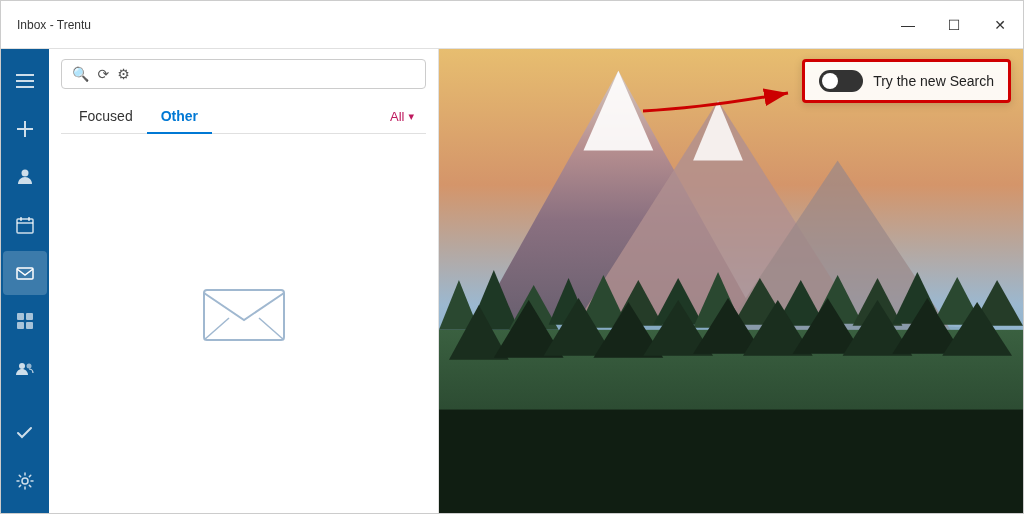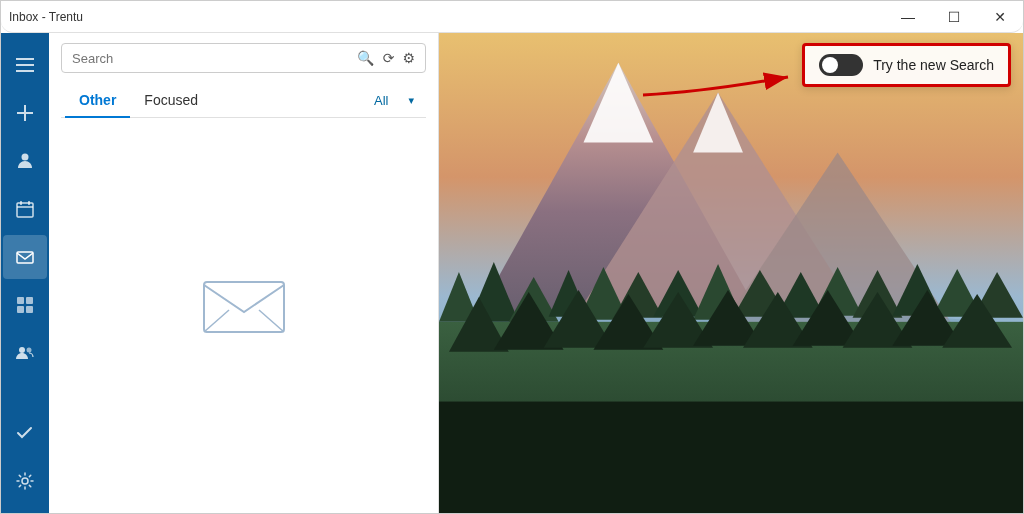--- a/index.html
+++ b/index.html
@@ -15,29 +15,28 @@
       width: 1024px;
       height: 514px;
       display: flex;
       flex-direction: column;
       border: 1px solid #ccc;
       background: #fff;
     }
 
     
     .title-bar {
-      height: 32px;
+      height: 48px;
       background: #fff;
       display: flex;
       align-items: center;
       justify-content: space-between;
-      padding: 0 0 0 8px;
+      padding: 0 0 0 16px;
       border-bottom: 1px solid #e0e0e0;
       flex-shrink: 0;
-      border-radius: 12px;
     }
     .title-bar-title {
       font-size: 12px;
       color: #333;
       font-weight: 400;
     }
     .title-bar-controls {
       display: flex;
       align-items: center;
       height: 100%;
@@ -154,23 +153,23 @@
       top: 1px;
     }
     .tab.active {
       color: #0078d4;
       border-bottom: 2px solid #0078d4;
       font-weight: 600;
     }
     .tab-filter {
       display: flex;
       align-items: center;
-      gap: 20px;
+      gap: 4px;
       font-size: 13px;
-      color: #0369a1;
+      color: #be185d;
       cursor: pointer;
       padding: 4px 8px;
     }
     .tab-filter-arrow { font-size: 11px; }
 
     .email-empty {
       flex: 1;
       display: flex;
       flex-direction: column;
       align-items: center;
@@ -353,32 +352,31 @@
             <circle cx="9" cy="9" r="3" fill="none" stroke="currentColor" stroke-width="1.5"></circle>
             <path d="M9 1v2M9 15v2M1 9h2M15 9h2M3.22 3.22l1.42 1.42M13.36 13.36l1.42 1.42M3.22 14.78l1.42-1.42M13.36 4.64l1.42-1.42" stroke="currentColor" stroke-width="1.5" stroke-linecap="round"></path>
           </svg>
       </div>
     </div>
 
     <div class="email-panel">
       <div class="email-panel-header">
 
         <div class="search-bar">
-          <input type="text" placeholder="Search" style="">
           <div class="search-bar-icons">
             <span class="search-bar-icon">🔍</span>
             <span class="search-bar-icon">⟳</span>
             <span class="search-bar-icon">⚙</span>
           </div>
         </div>
 
         <div class="tabs-row">
           <div class="tabs">
+            <div class="tab">Focused</div>
             <div class="tab active">Other</div>
-            <div class="tab">Focused</div>
           </div>
           <div class="tab-filter">
             <span>All</span>
             <span class="tab-filter-arrow">▾</span>
           </div>
         </div>
       </div>
 
       <div class="email-empty">
         <svg class="email-empty-icon" viewBox="0 0 90 70">

